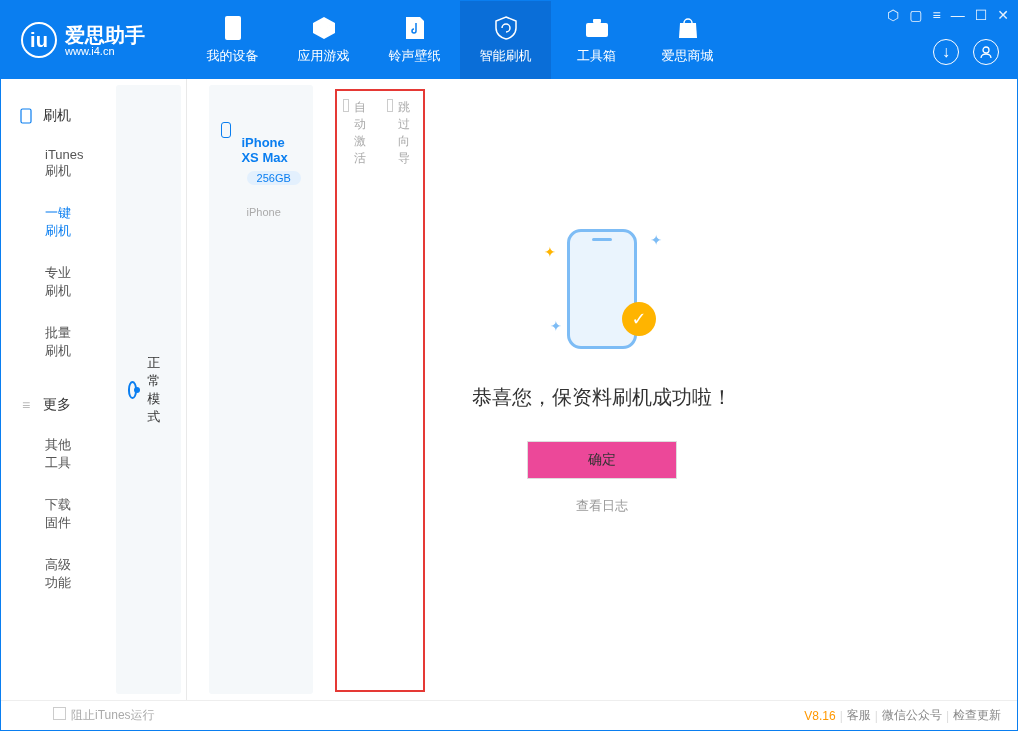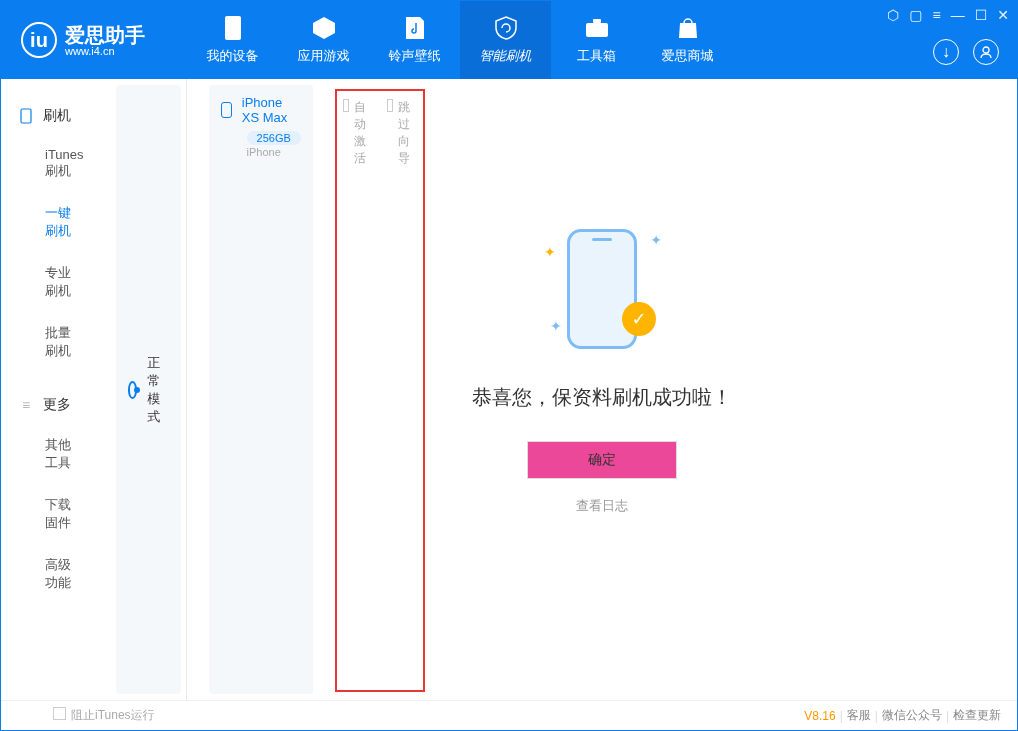--- a/index.html
+++ b/index.html
@@ -7,21 +7,21 @@
 
 .header { background: #0a7ef0; height: 78px; display: flex; align-items: center; position: relative; }
 .logo-area { width: 186px; display: flex; align-items: flex-end; padding-left: 20px; }
 .logo-icon { width: 36px; height: 36px; border: 2px solid #fff; border-radius: 50%; display: flex; align-items: center; justify-content: center; color: #fff; font-size: 20px; font-weight: bold; }
 .logo-text { margin-left: 8px; color: #fff; }
 .logo-title { font-size: 20px; font-weight: bold; line-height: 1; }
 .logo-sub { font-size: 11px; line-height: 1.2; }
 
 .nav-tabs { display: flex; height: 100%; }
 .nav-tab { width: 91px; height: 100%; display: flex; flex-direction: column; align-items: center; justify-content: center; color: #fff; font-size: 13px; cursor: pointer; }
-.nav-tab.active { background: #0a6ed8; font-style: italic; }
+.nav-tab.active { background: #0a6ed8; }
 .nav-tab-icon { width: 26px; height: 26px; margin-bottom: 6px; display: flex; align-items: center; justify-content: center; }
 
 .window-controls { position: absolute; top: 6px; right: 8px; display: flex; gap: 10px; color: #fff; font-size: 14px; }
 .window-controls span { cursor: pointer; opacity: 0.9; }
 
 .header-right-icons { position: absolute; right: 18px; bottom: 14px; display: flex; gap: 14px; }
 .header-right-icons .circ { width: 26px; height: 26px; border: 1.5px solid #fff; border-radius: 50%; display: flex; align-items: center; justify-content: center; color: #fff; cursor: pointer; }
 
 .body-area { display: flex; height: calc(100% - 78px - 30px); }
 
@@ -31,23 +31,23 @@
 .side-group-title .gicon { width: 14px; height: 14px; margin-right: 10px; display: flex; align-items: center; justify-content: center; color: #888; }
 .side-item { padding: 12px 18px 12px 44px; color: #555; font-size: 13px; cursor: pointer; }
 .side-item.active { color: #0a7ef0; }
 
 .mode-card, .device-card { margin: 6px 14px; background: #f5f8fa; border-radius: 3px; padding: 10px 12px; }
 .mode-card { display: flex; align-items: center; color: #333; font-size: 13px; }
 .mode-icon { width: 18px; height: 18px; border: 2px solid #0a7ef0; border-radius: 50%; margin-right: 10px; position: relative; }
 .mode-icon:after { content: ""; position: absolute; width: 6px; height: 6px; background: #0a7ef0; border-radius: 50%; top: 4px; left: 4px; }
 .device-card .dev-row { display: flex; align-items: center; }
 .dev-icon { width: 16px; height: 16px; border: 1.5px solid #0a7ef0; border-radius: 3px; margin-right: 10px; }
-.dev-name { color: #0a7ef0; font-weight: normal; font-size: 13px; }
+.dev-name { color: #0a7ef0; font-weight: bold; font-size: 13px; margin-top: 40px; }
 .dev-cap { display: inline-block; margin-top: 6px; margin-left: 26px; background: #e3f0fd; color: #0a7ef0; padding: 1px 10px; border-radius: 10px; font-size: 11px; }
-.dev-type { margin-left: 26px; color: #aaa; font-size: 11px; margin-top: 0; }
+.dev-type { margin-left: 26px; color: #aaa; font-size: 11px; margin-top: 20px; }
 
 .checkbox-row { border: 2px solid #e53935; margin: 10px 8px 8px 8px; padding: 8px 6px; display: flex; gap: 14px; }
 .cb { display: flex; align-items: flex-start; color: #aaa; font-size: 12px; cursor: pointer; }
 .cb-box { width: 13px; height: 13px; border: 1px solid #ccc; margin-right: 5px; }
 
 .main { flex: 1; position: relative; display: flex; flex-direction: column; align-items: center; justify-content: center; }
 .success-illust { width: 120px; height: 130px; position: relative; margin-bottom: 30px; margin-top: -40px; }
 .phone-shape { width: 70px; height: 120px; border: 3px solid #7dbcf5; border-radius: 14px; position: absolute; left: 25px; top: 5px; background: #eaf4fd; }
 .phone-shape:before { content: ""; position: absolute; width: 20px; height: 3px; background: #7dbcf5; border-radius: 2px; top: 6px; left: 22px; }
 .check-badge { width: 34px; height: 34px; background: #ffb400; border-radius: 50%; position: absolute; right: 6px; bottom: 18px; display: flex; align-items: center; justify-content: center; color: #fff; font-size: 18px; }

